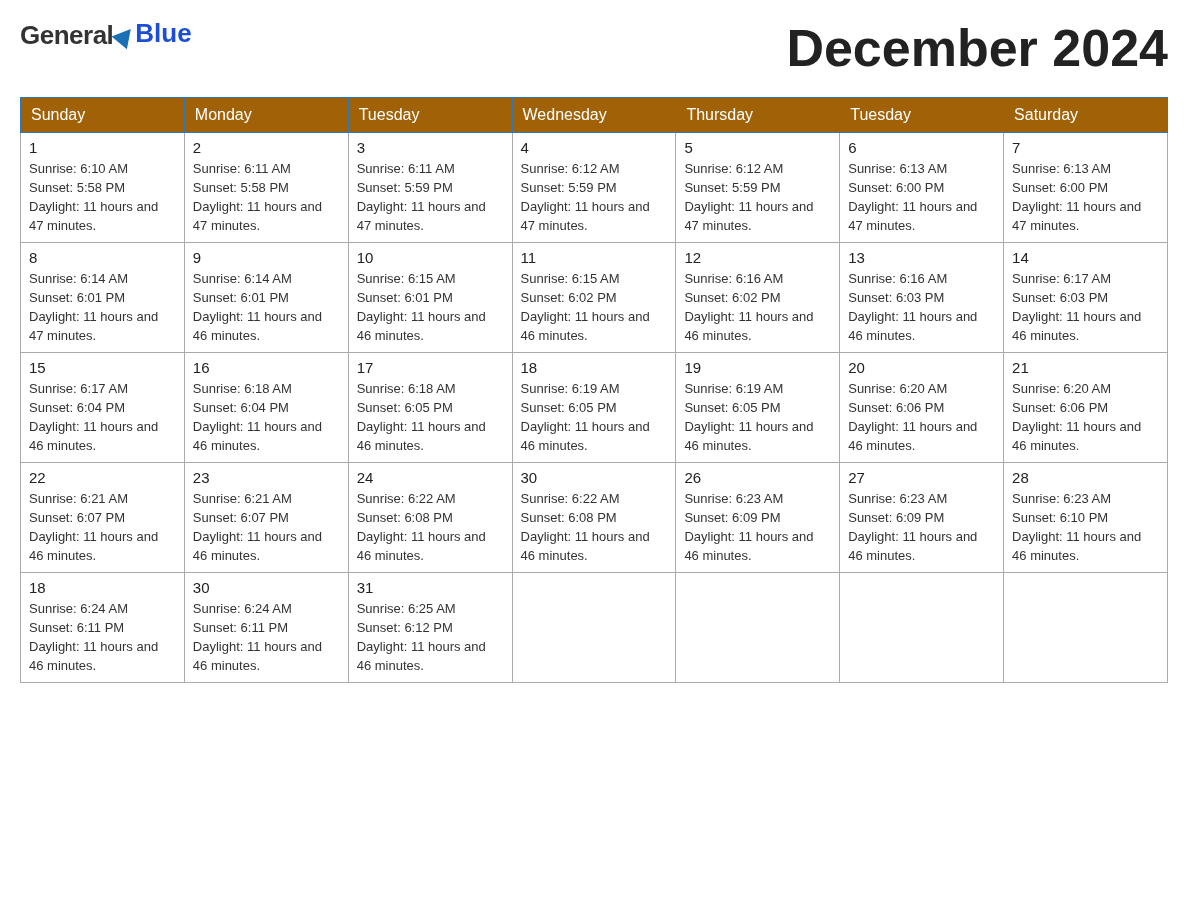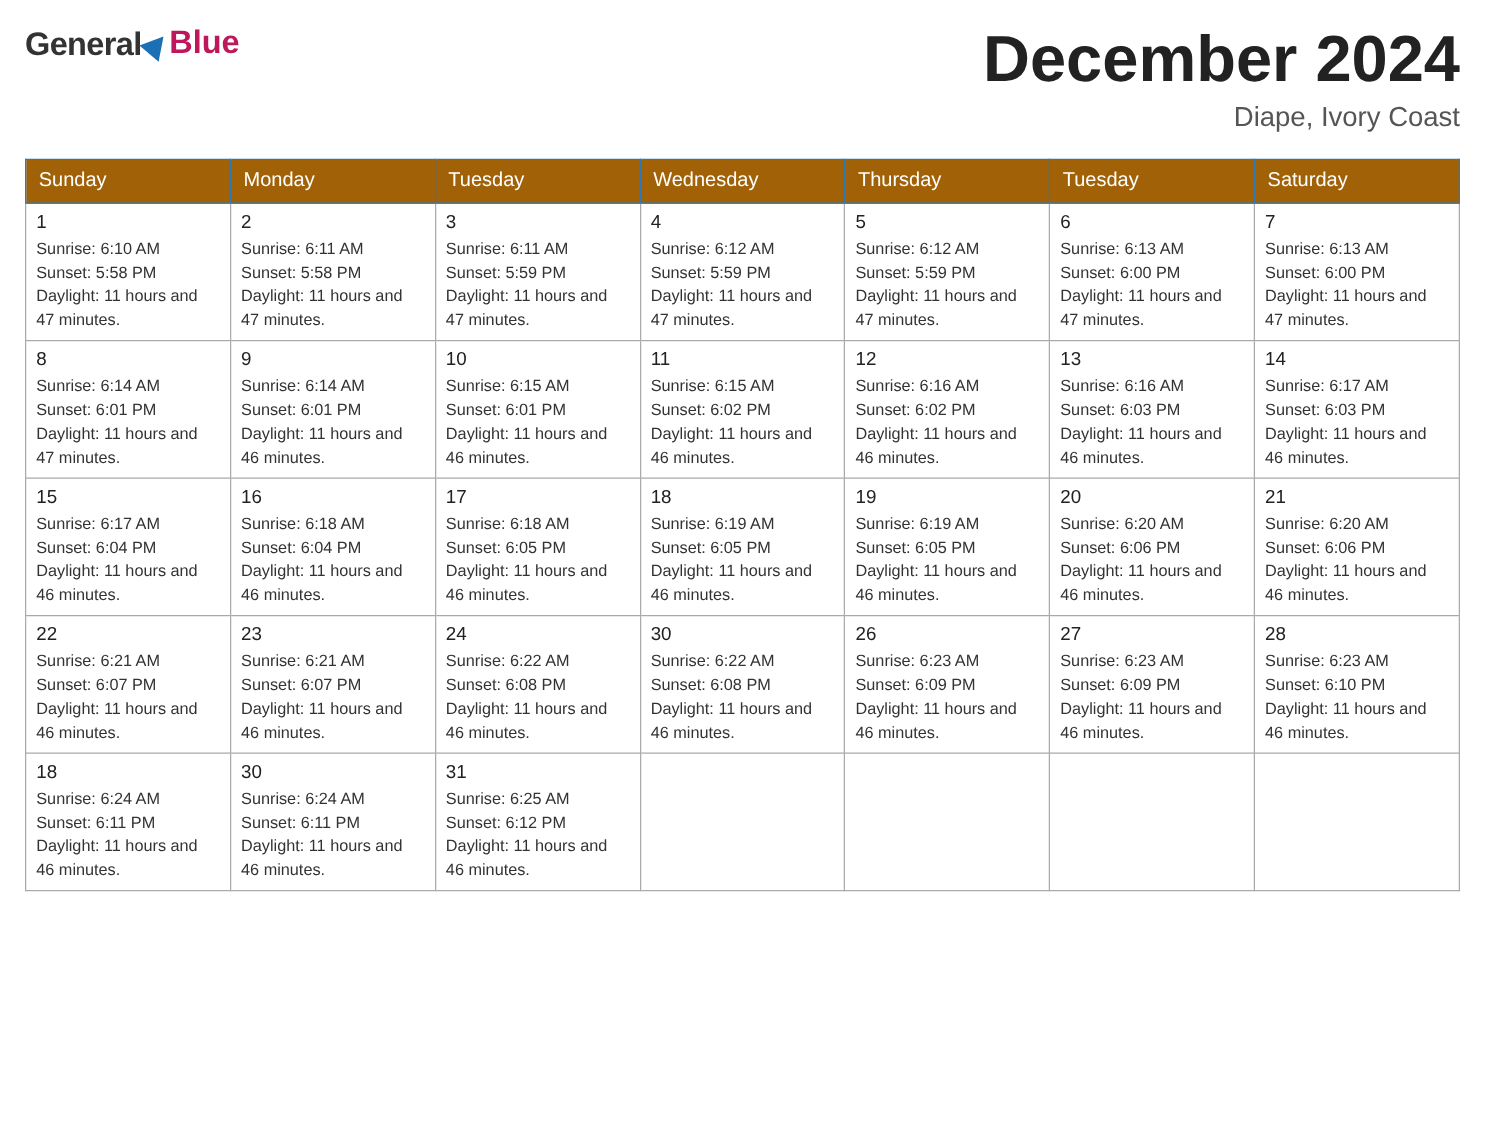--- a/index.html
+++ b/index.html
@@ -91,38 +91,37 @@
       border-left: 10px solid transparent;
       border-right: 10px solid transparent;
       border-bottom: 18px solid #1a6fb5;
       margin-left: 2px;
       transform: rotate(40deg);
       vertical-align: middle;
     }
     .logo-blue-text {
       font-size: 26px;
       font-weight: bold;
-      color: #be185d;
+      color: #1d4ed8;
       margin-top: -2px;
     }
   </style>
 </head>
 <body>
 
 <div class="header">
   <div class="logo-wrapper">
     <div class="logo-line1">
       <span class="logo-general">General</span>
       <span class="logo-triangle"></span>
     </div>
     <div class="logo-blue-text">Blue</div>
   </div>
   <div class="title-block">
     <div class="month-title">December 2024</div>
-    <div class="location">Diape, Ivory Coast</div>
   </div>
 </div>
 
 <table class="calendar">
   <thead>
     <tr>
     <th>Sunday</th>
         <th>Monday</th>
         <th>Tuesday</th>
         <th>Wednesday</th>

